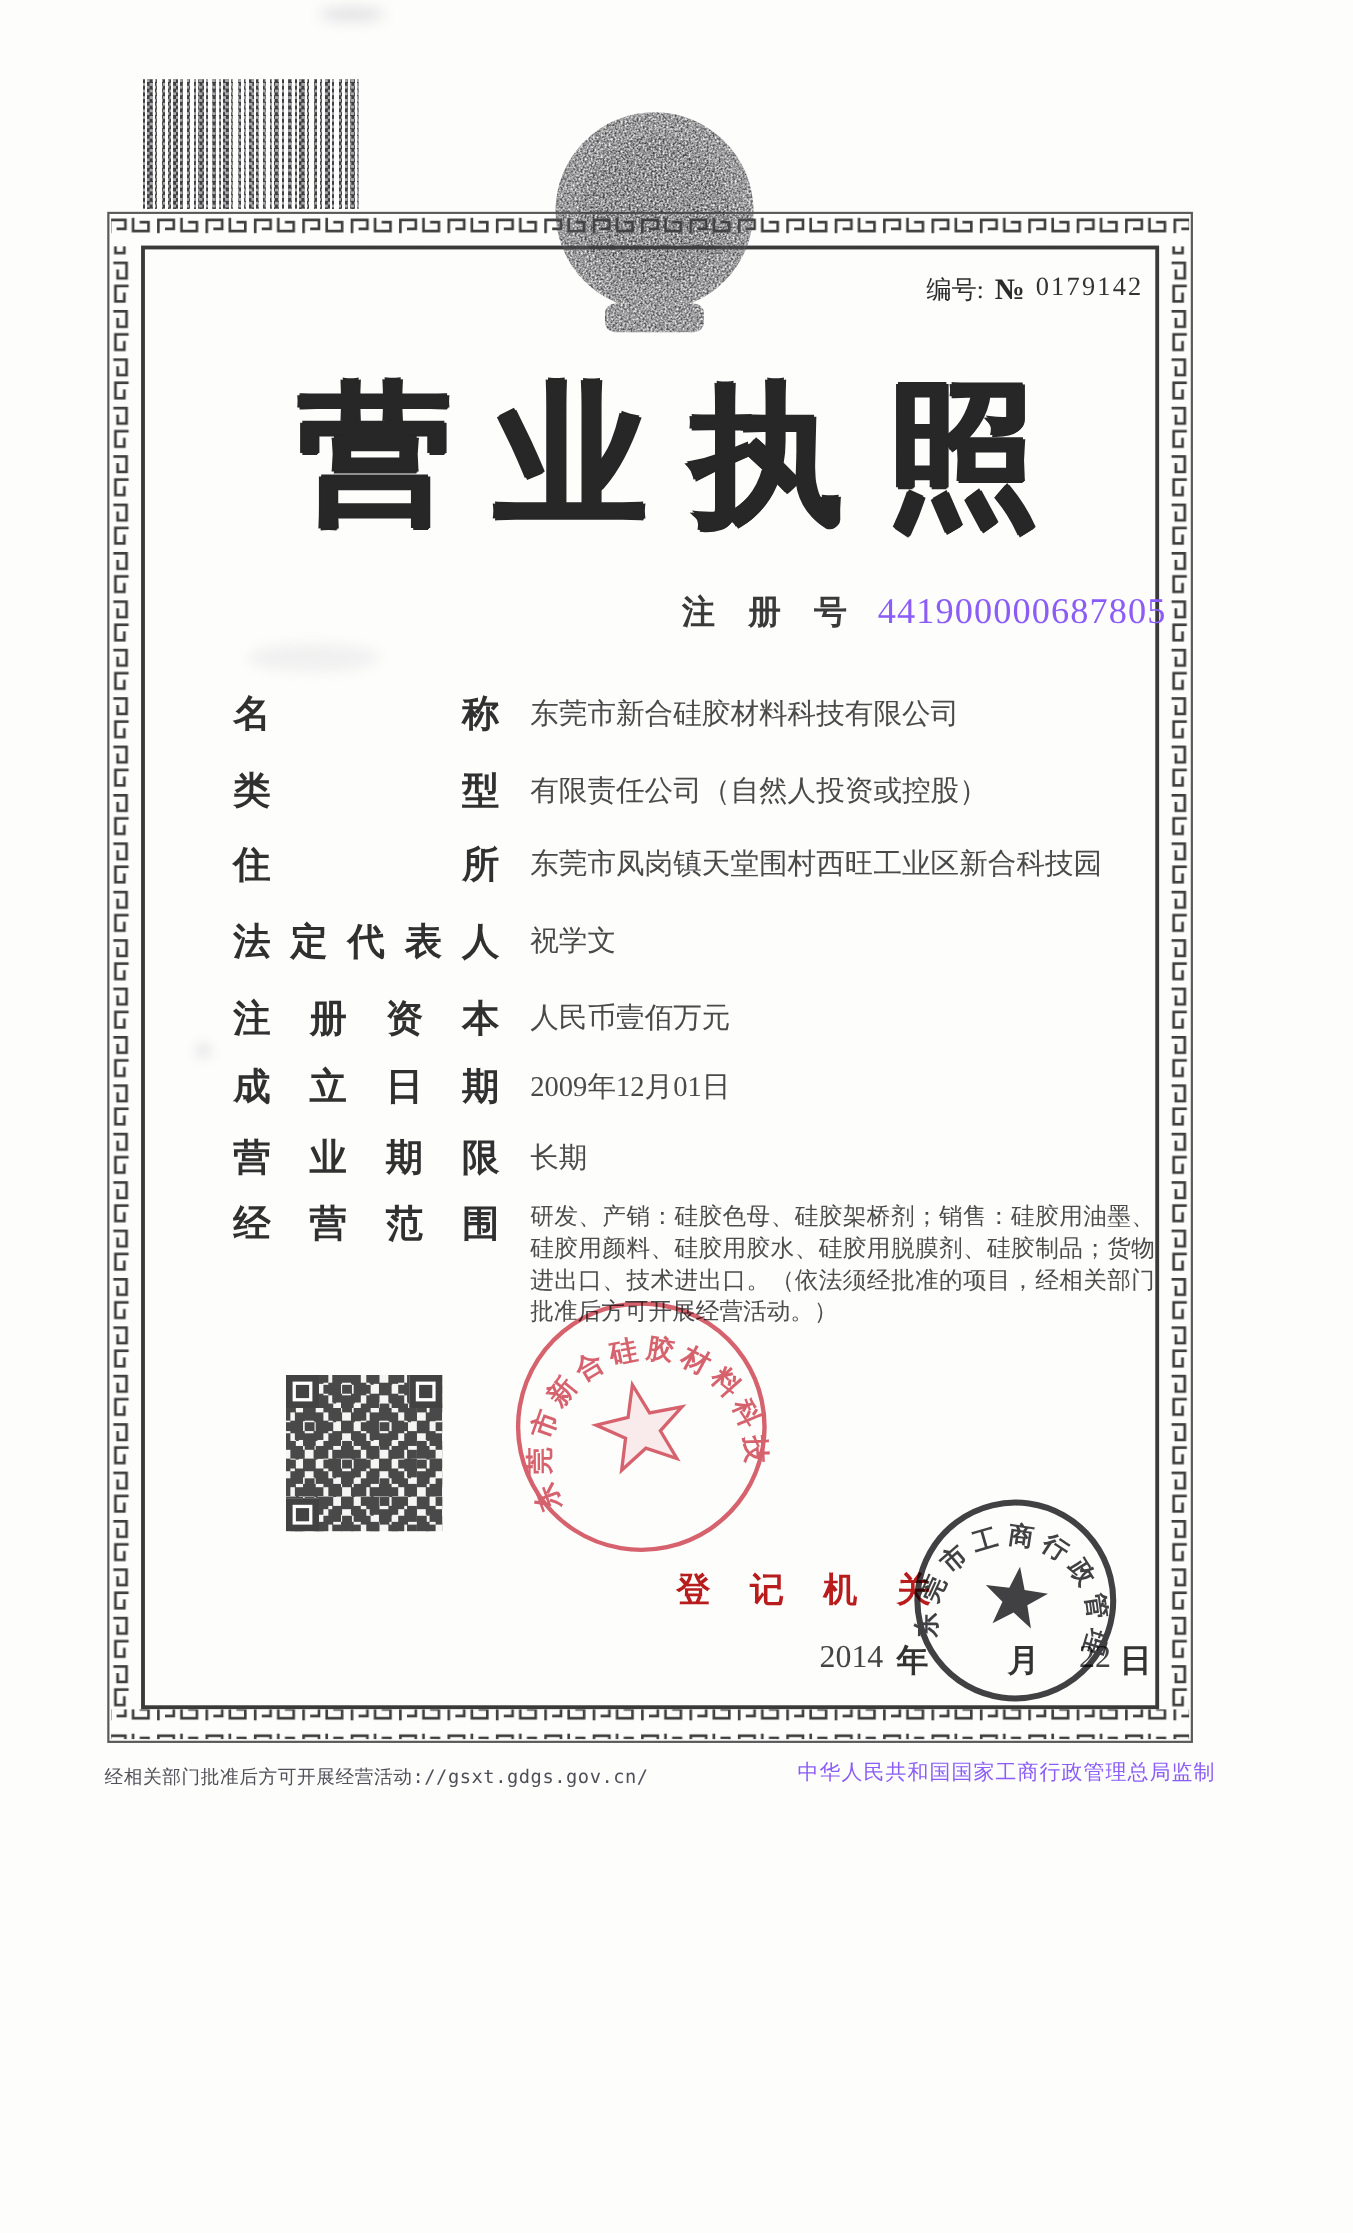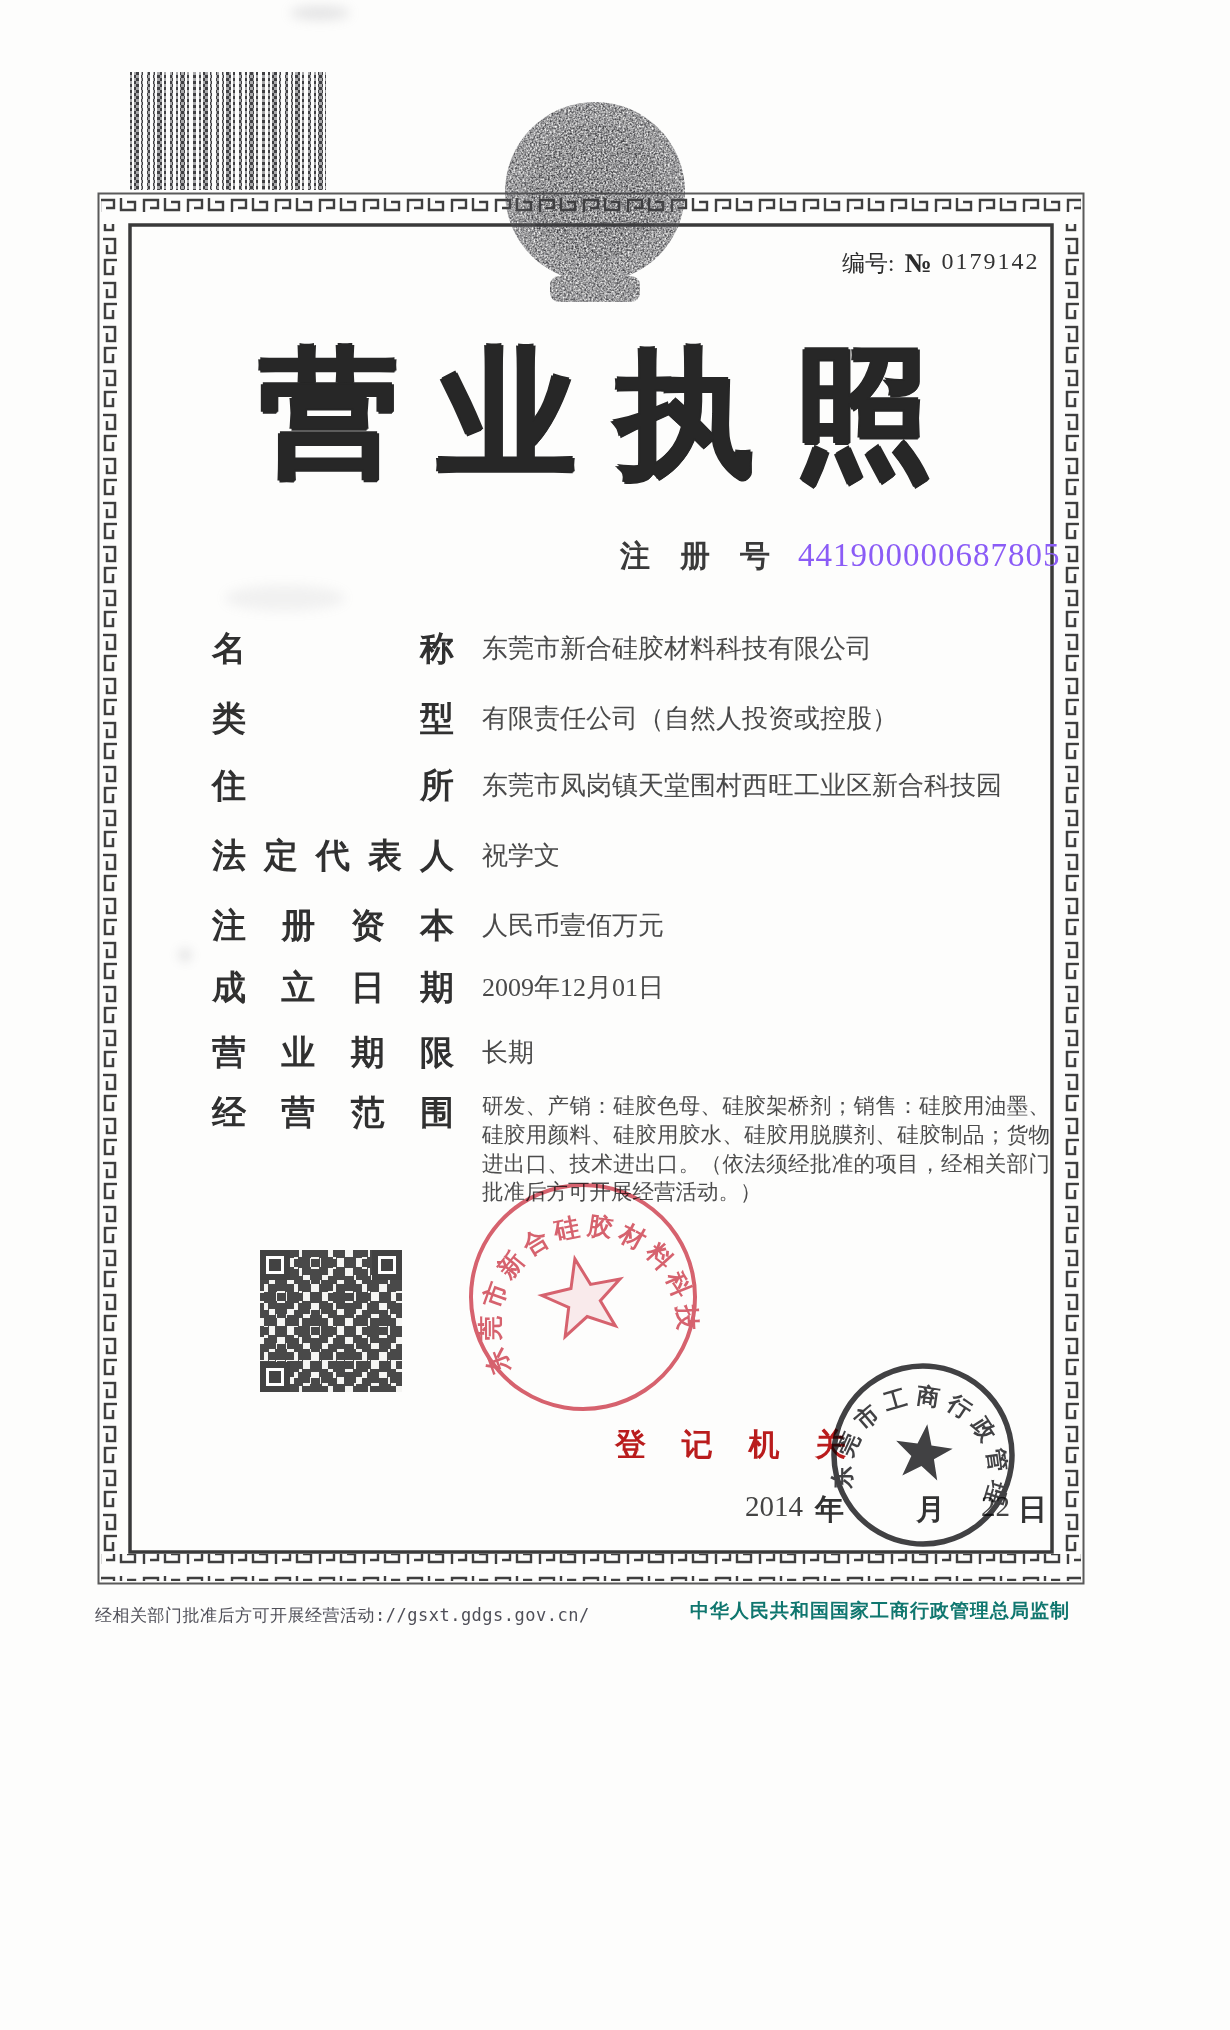--- a/index.html
+++ b/index.html
@@ -17,21 +17,21 @@
       repeating-conic-gradient(rgba(255,255,255,.55) 0% 25%, rgba(0,0,0,0) 0% 50%) 0 0/6px 6px,
       repeating-linear-gradient(90deg,#26262a 0 2px,rgba(0,0,0,0) 2px 4px,#26262a 4px 9px,rgba(0,0,0,0) 9px 11px,#26262a 11px 13px,rgba(0,0,0,0) 13px 17px,#26262a 17px 20px,rgba(0,0,0,0) 20px 23px);
     opacity:.88;
   }
   
   .emblem{left:492px;top:88px;width:206px;height:224px;}
   
   .frame{left:97px;top:192px;}
   
   .doc-title{
-    left:260px;top:322px;width:660px;font-family:"Liberation Sans","DejaVu Sans",sans-serif;
+    left:272px;top:322px;width:660px;font-family:"Liberation Sans","DejaVu Sans",sans-serif;
     font-size:138px;font-weight:900;letter-spacing:40px;color:#272727;white-space:nowrap;
     text-shadow:2px 0 #272727,-2px 0 #272727,0 2px #272727,0 -2px #272727,1px 1px #272727;
   }
   
   .serial{left:842px;top:248px;font-size:23px;color:#2c2c2c;display:flex;align-items:flex-start;gap:10px;white-space:nowrap;}
   .serial .nomark{font-weight:bold;font-size:27px;}
   .serial .num{font-family:Liberation Serif, serif;font-size:24px;letter-spacing:2px;color:#333;}
   
   .regline{left:620px;top:536px;display:flex;align-items:baseline;white-space:nowrap;}
   .regline .lbl{font-size:30px;font-weight:bold;color:#3a3a3a;width:150px;display:flex;justify-content:space-between;}
@@ -55,21 +55,21 @@
   }
   .qr .finder{position:absolute;width:30px;height:30px;border:6px solid #333;box-sizing:border-box;background:#fff;}
   .qr .finder::after{content:"";position:absolute;inset:3px;background:#333;}
   .qr .f-tl{left:0;top:0}.qr .f-tr{right:0;top:0}.qr .f-bl{left:0;bottom:0}
   
   .seal{mix-blend-mode:multiply;}
   .seal-red{left:458px;top:1172px;transform:rotate(-12deg);opacity:.9;}
   .seal-black{left:820px;top:1352px;transform:rotate(8deg);opacity:.88;}
   
   .footer-left{left:95px;top:1604px;font-size:17px;color:#4f4f58;font-family:"DejaVu Sans Mono","Liberation Mono",monospace;letter-spacing:.5px;}
-  .footer-right{left:690px;top:1598px;width:450px;text-align:left;font-size:19px;font-weight:bold;color:#0f766e;letter-spacing:1px;}
+  .footer-right{left:690px;top:1598px;width:450px;text-align:center;font-size:19px;font-weight:normal;color:#8b5cf6;letter-spacing:1px;}
 </style>
 </head>
 <body>
 
 <div id="page">
 
   <div class="smudge" style="left:290px;top:6px;width:60px;height:14px;"></div>
   <div class="smudge" style="left:225px;top:585px;width:120px;height:26px;opacity:.12;"></div>
   <div class="smudge" style="left:180px;top:950px;width:10px;height:10px;opacity:.45;"></div>
 

